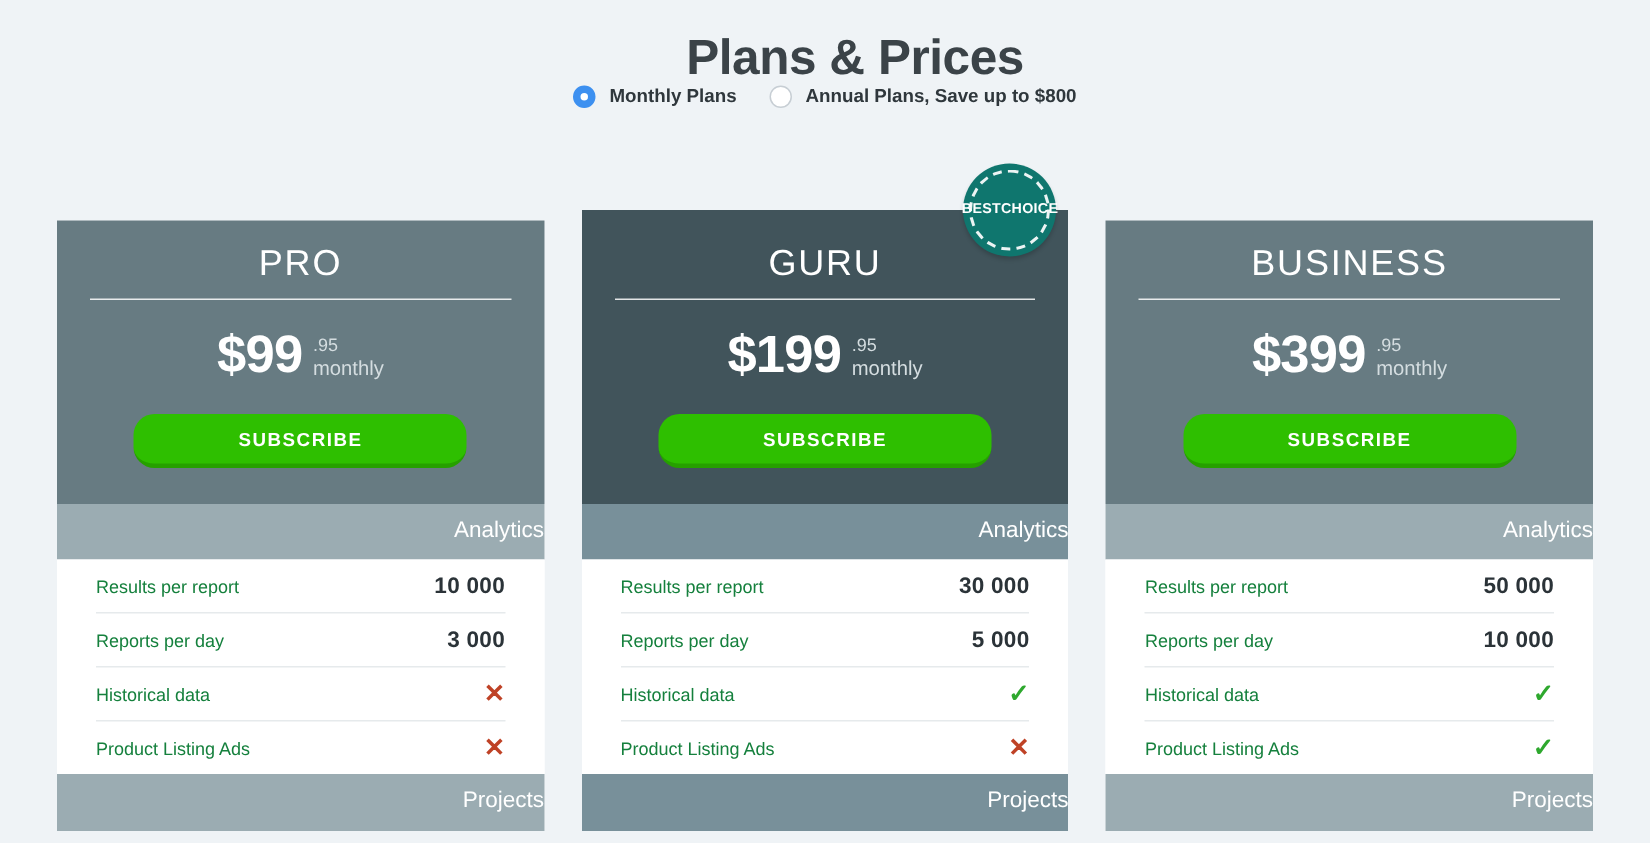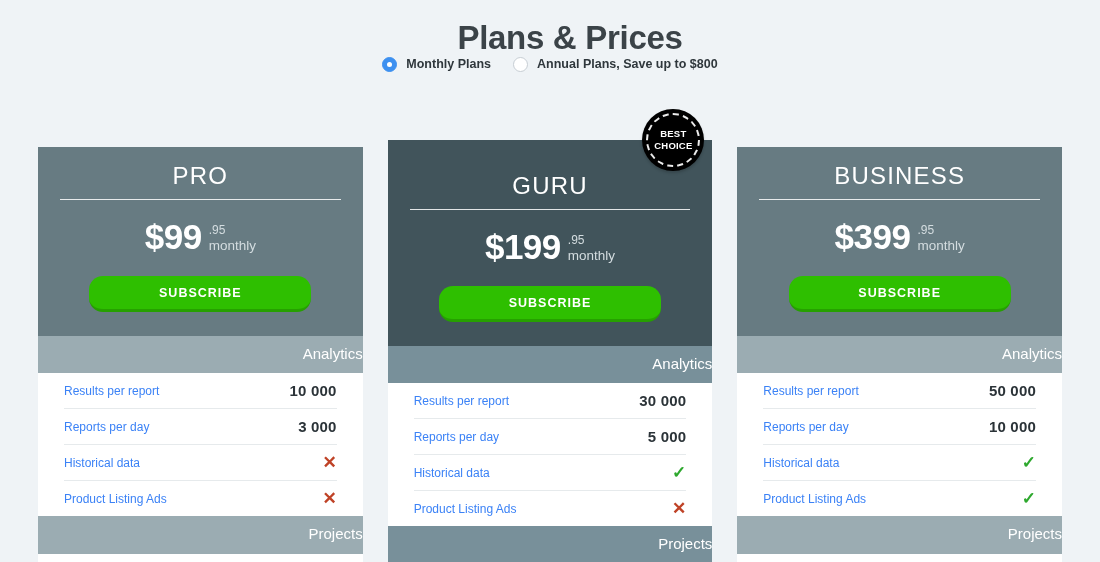--- a/index.html
+++ b/index.html
@@ -94,21 +94,21 @@
 
   
   .card-head {
     background: #677b82;
     padding: 16px 22px 24px 22px;
     text-align: center;
     position: relative;
   }
   .plan-card.featured .card-head {
     background: #41545b;
-    padding-top: 33px;
+    padding-top: 23px;
   }
   .plan-name {
     font-size: 24px;
     color: #ffffff;
     letter-spacing: 1.2px;
     font-weight: normal;
     line-height: 1.1;
     margin: 0 0 10px 0;
   }
   .head-rule {
@@ -163,24 +163,24 @@
   }
 
   
   .best-badge {
     position: absolute;
     top: -31px;
     right: 8px;
     width: 62px;
     height: 62px;
     border-radius: 50%;
-    background: #000000;
+    background: #0f766e;
     box-shadow: 0 2px 3px rgba(0,0,0,0.18);
     display: flex;
-    flex-direction: column;
+    flex-direction: row;
     align-items: center;
     justify-content: center;
     z-index: 5;
   }
   .best-badge::before {
     content: "";
     position: absolute;
     left: 4px; top: 4px; right: 4px; bottom: 4px;
     border-radius: 50%;
     border: 2px dashed rgba(255,255,255,0.92);
@@ -218,21 +218,21 @@
     align-items: center;
     justify-content: space-between;
     height: 35px;
     border-bottom: 1px solid #e6eaec;
   }
   .feature-row:last-child {
     border-bottom: none;
   }
   .feature-label {
     font-size: 12px;
-    color: #3b82f6;
+    color: #15803d;
   }
   .feature-value {
     font-size: 15px;
     font-weight: bold;
     color: #2b3338;
     letter-spacing: 0.2px;
   }
   .mark {
     font-size: 17px;
     font-weight: bold;

